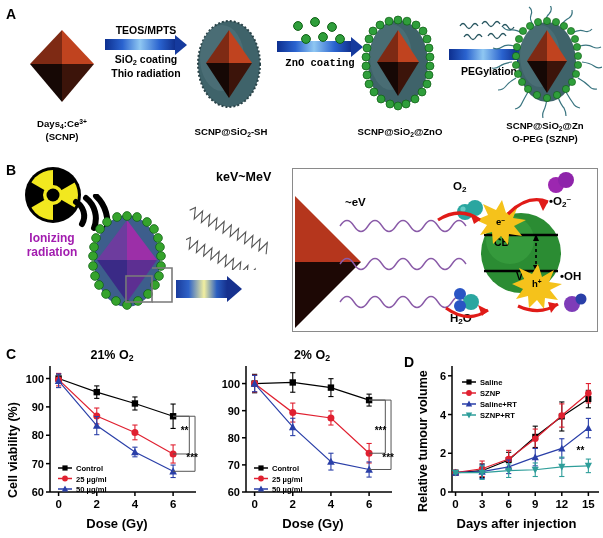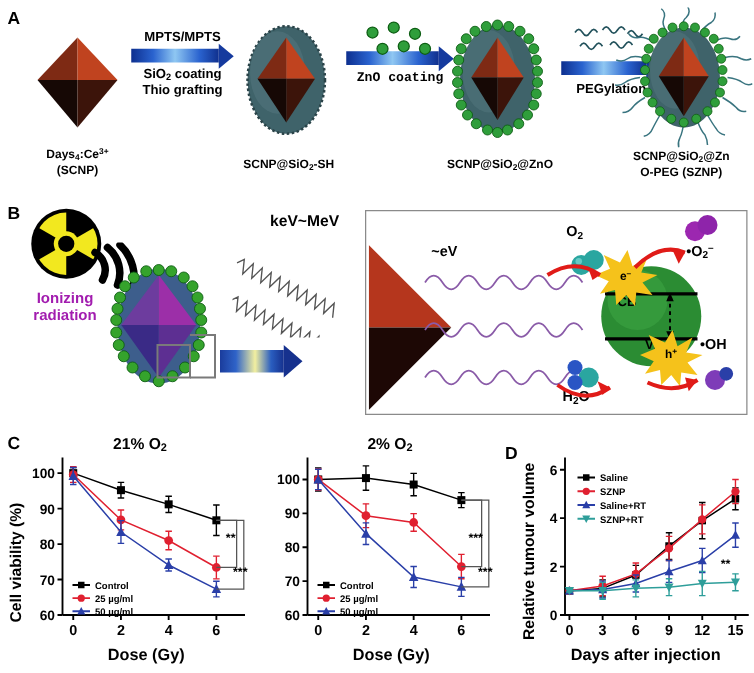--- a/index.html
+++ b/index.html
@@ -82,30 +82,30 @@
 
     <svg class="np" style="left:22px;top:26px;" width="80" height="80" viewBox="0 0 80 80">
       <polygon points="40,4 8,38 40,38" fill="#7e2a14"></polygon>
       <polygon points="40,4 72,38 40,38" fill="#c0431f"></polygon>
       <polygon points="8,38 40,76 40,38" fill="#160805"></polygon>
       <polygon points="72,38 40,76 40,38" fill="#3c140a"></polygon>
     </svg>
 
     <div class="arrow-block" style="left:104px;top:24px;width:84px;">
       <div class="arrow-lbl">
-        <span>MPTS/MPTS</span>
+        <span>TEOS/MPTS</span>
       </div>
       <div class="arrow-shape" style="width:84px;">
         <div class="arrow-body" style="width:70px;"></div>
           <div class="arrow-head"></div>
       </div>
       <div class="arrow-lbl">
         <span>SiO</span><sub>2</sub><span> coating</span>
       </div>
-      <div class="arrow-lbl">Thio grafting</div>
+      <div class="arrow-lbl">Thio radiation</div>
     </div>
 
     <svg class="np" style="left:186px;top:18px;" width="86" height="92" viewBox="0 0 86 92">
       <ellipse cx="43" cy="46" rx="31" ry="43" fill="#3f636a"></ellipse>
       <ellipse cx="43" cy="46" rx="31" ry="43" fill="none" stroke="#2a4348" stroke-width="2" stroke-dasharray="2 2"></ellipse>
       <ellipse cx="36" cy="40" rx="22" ry="33" fill="#53777e" opacity="0.55"></ellipse>
       <polygon points="43,12 20,45 43,45" fill="#7e2a14"></polygon>
       <polygon points="43,12 66,45 43,45" fill="#c0431f"></polygon>
       <polygon points="20,45 43,80 43,45" fill="#160805"></polygon>
       <polygon points="66,45 43,80 43,45" fill="#3c140a"></polygon>

